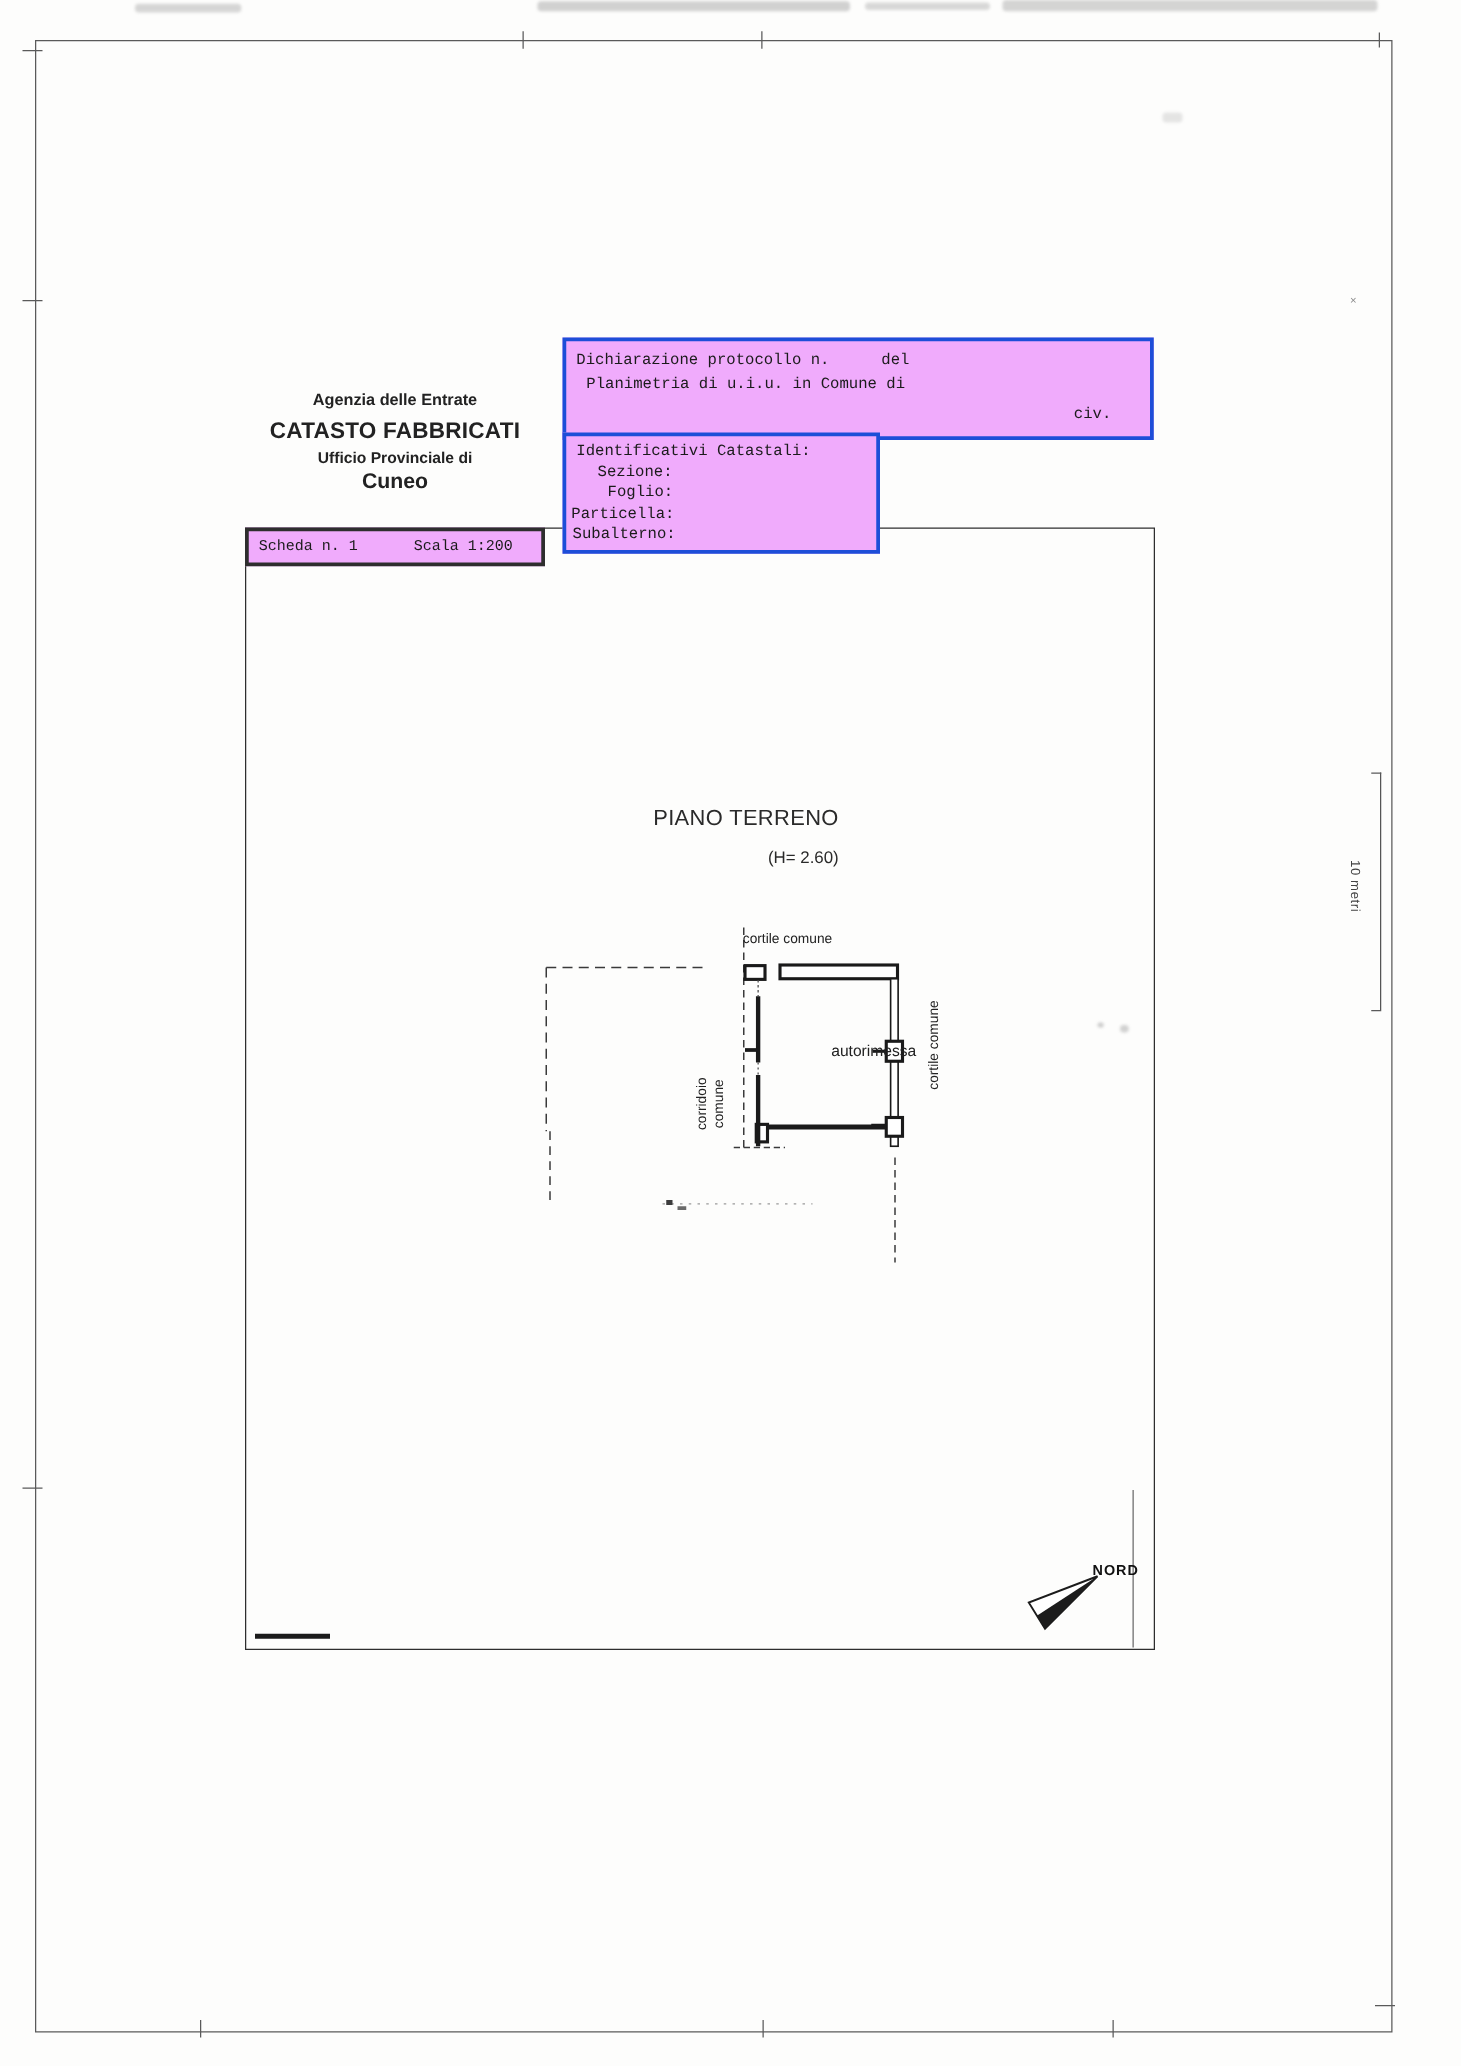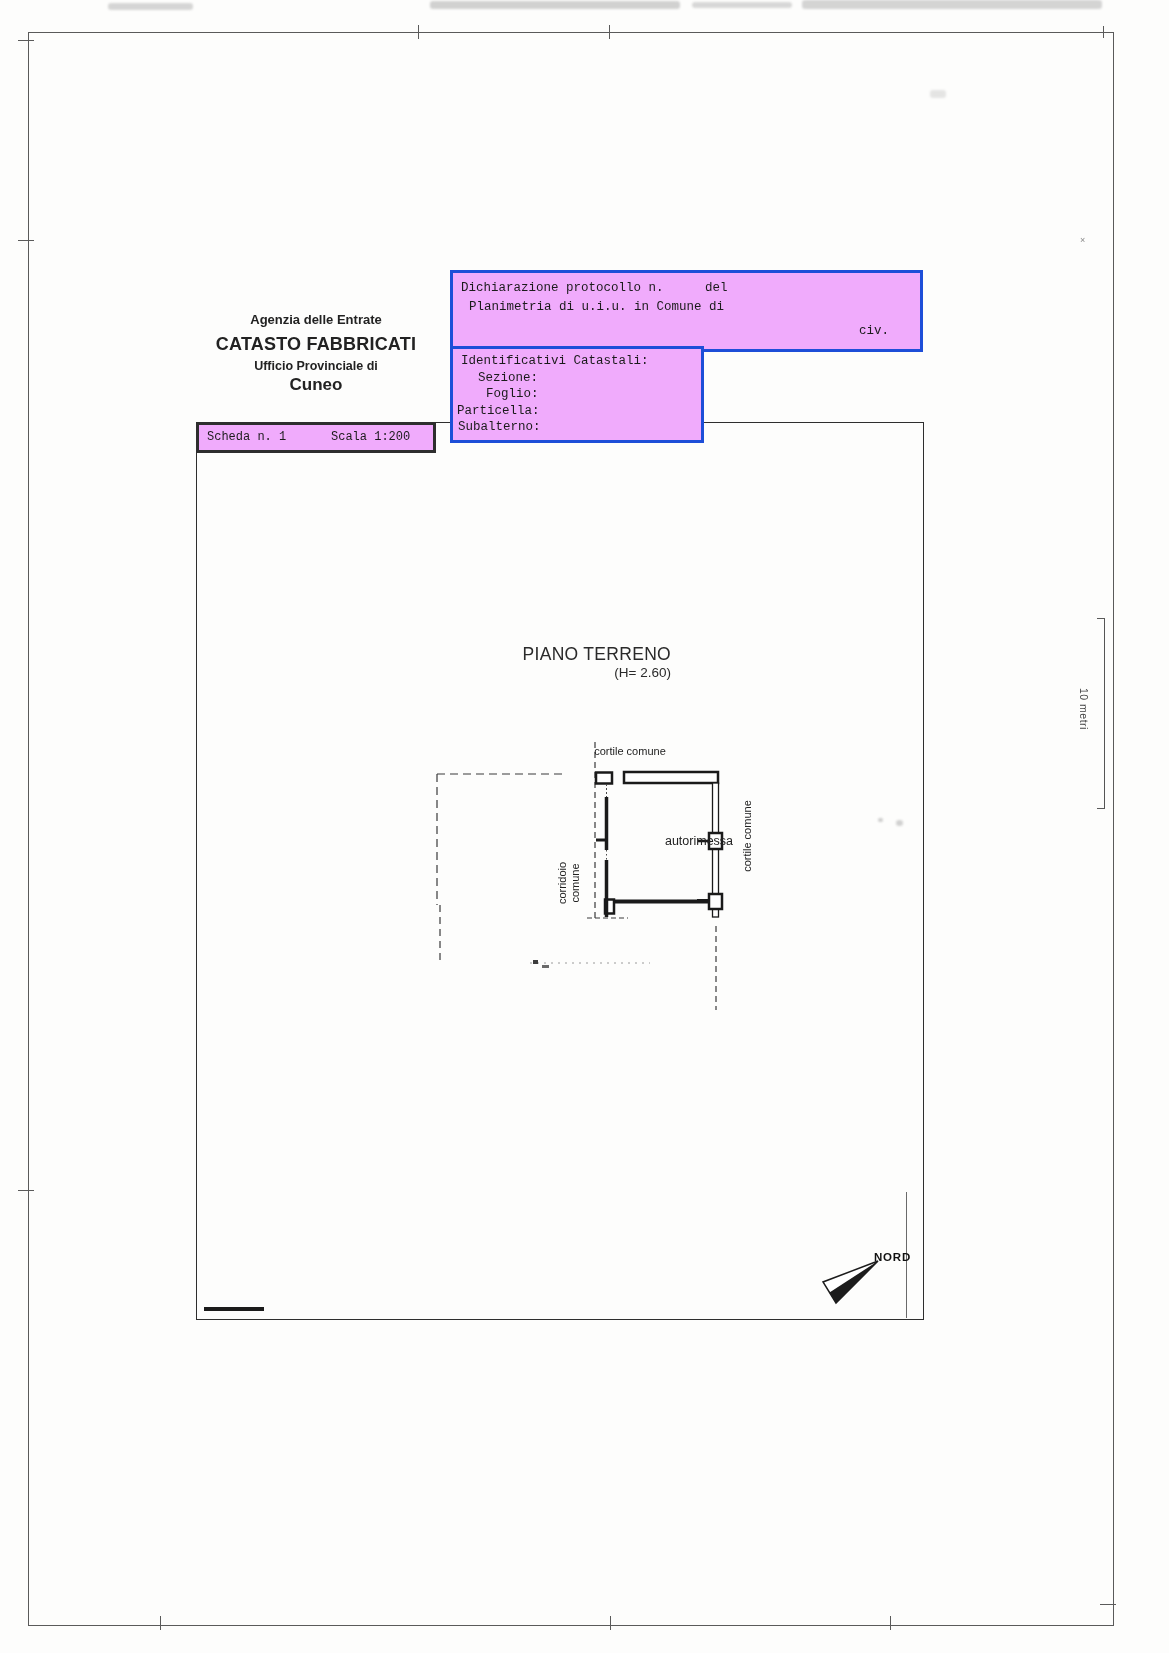--- a/index.html
+++ b/index.html
@@ -15,21 +15,21 @@
   .smudge{position:absolute;background:#9c9c9c;border-radius:3px;filter:blur(1.2px);}
   .hdr{position:absolute;left:196px;top:296px;width:240px;text-align:center;font-weight:bold;color:#222;margin-top:12px;}
   .hdr .l1{font-size:13px;line-height:24px;}
   .hdr .l2{font-size:18px;line-height:24px;letter-spacing:.2px;}
   .hdr .l3{font-size:12.5px;line-height:20px;}
   .hdr .l4{font-size:17px;line-height:17px;}
   .plan-label{position:absolute;font-size:11px;color:#222;text-align:center;}
   .rot{transform:rotate(-90deg);transform-origin:top left;}
   .floor-title{position:absolute;left:471px;top:644px;width:200px;text-align:right;color:#2a2a2a;}
   .floor-title .t{font-size:17.5px;letter-spacing:.3px;}
-  .floor-title .h{font-size:13.5px;margin-top:0;}
+  .floor-title .h{font-size:13.5px;margin-top:13px;}
   .scalebar-label{position:absolute;left:1078px;top:688px;writing-mode:vertical-rl;font-size:10.5px;color:#444;letter-spacing:.5px;}
   .nord{position:absolute;left:874px;top:1251px;font-size:11.5px;letter-spacing:.8px;color:#111;font-weight:bold;}
 </style>
 </head>
 <body>
 
 <div id="sheet">
 
   <div class="smudge" style="left:108px;top:3px;width:85px;height:7px;opacity:.40;"></div>
   <div class="smudge" style="left:430px;top:1px;width:250px;height:8px;opacity:.45;"></div>

